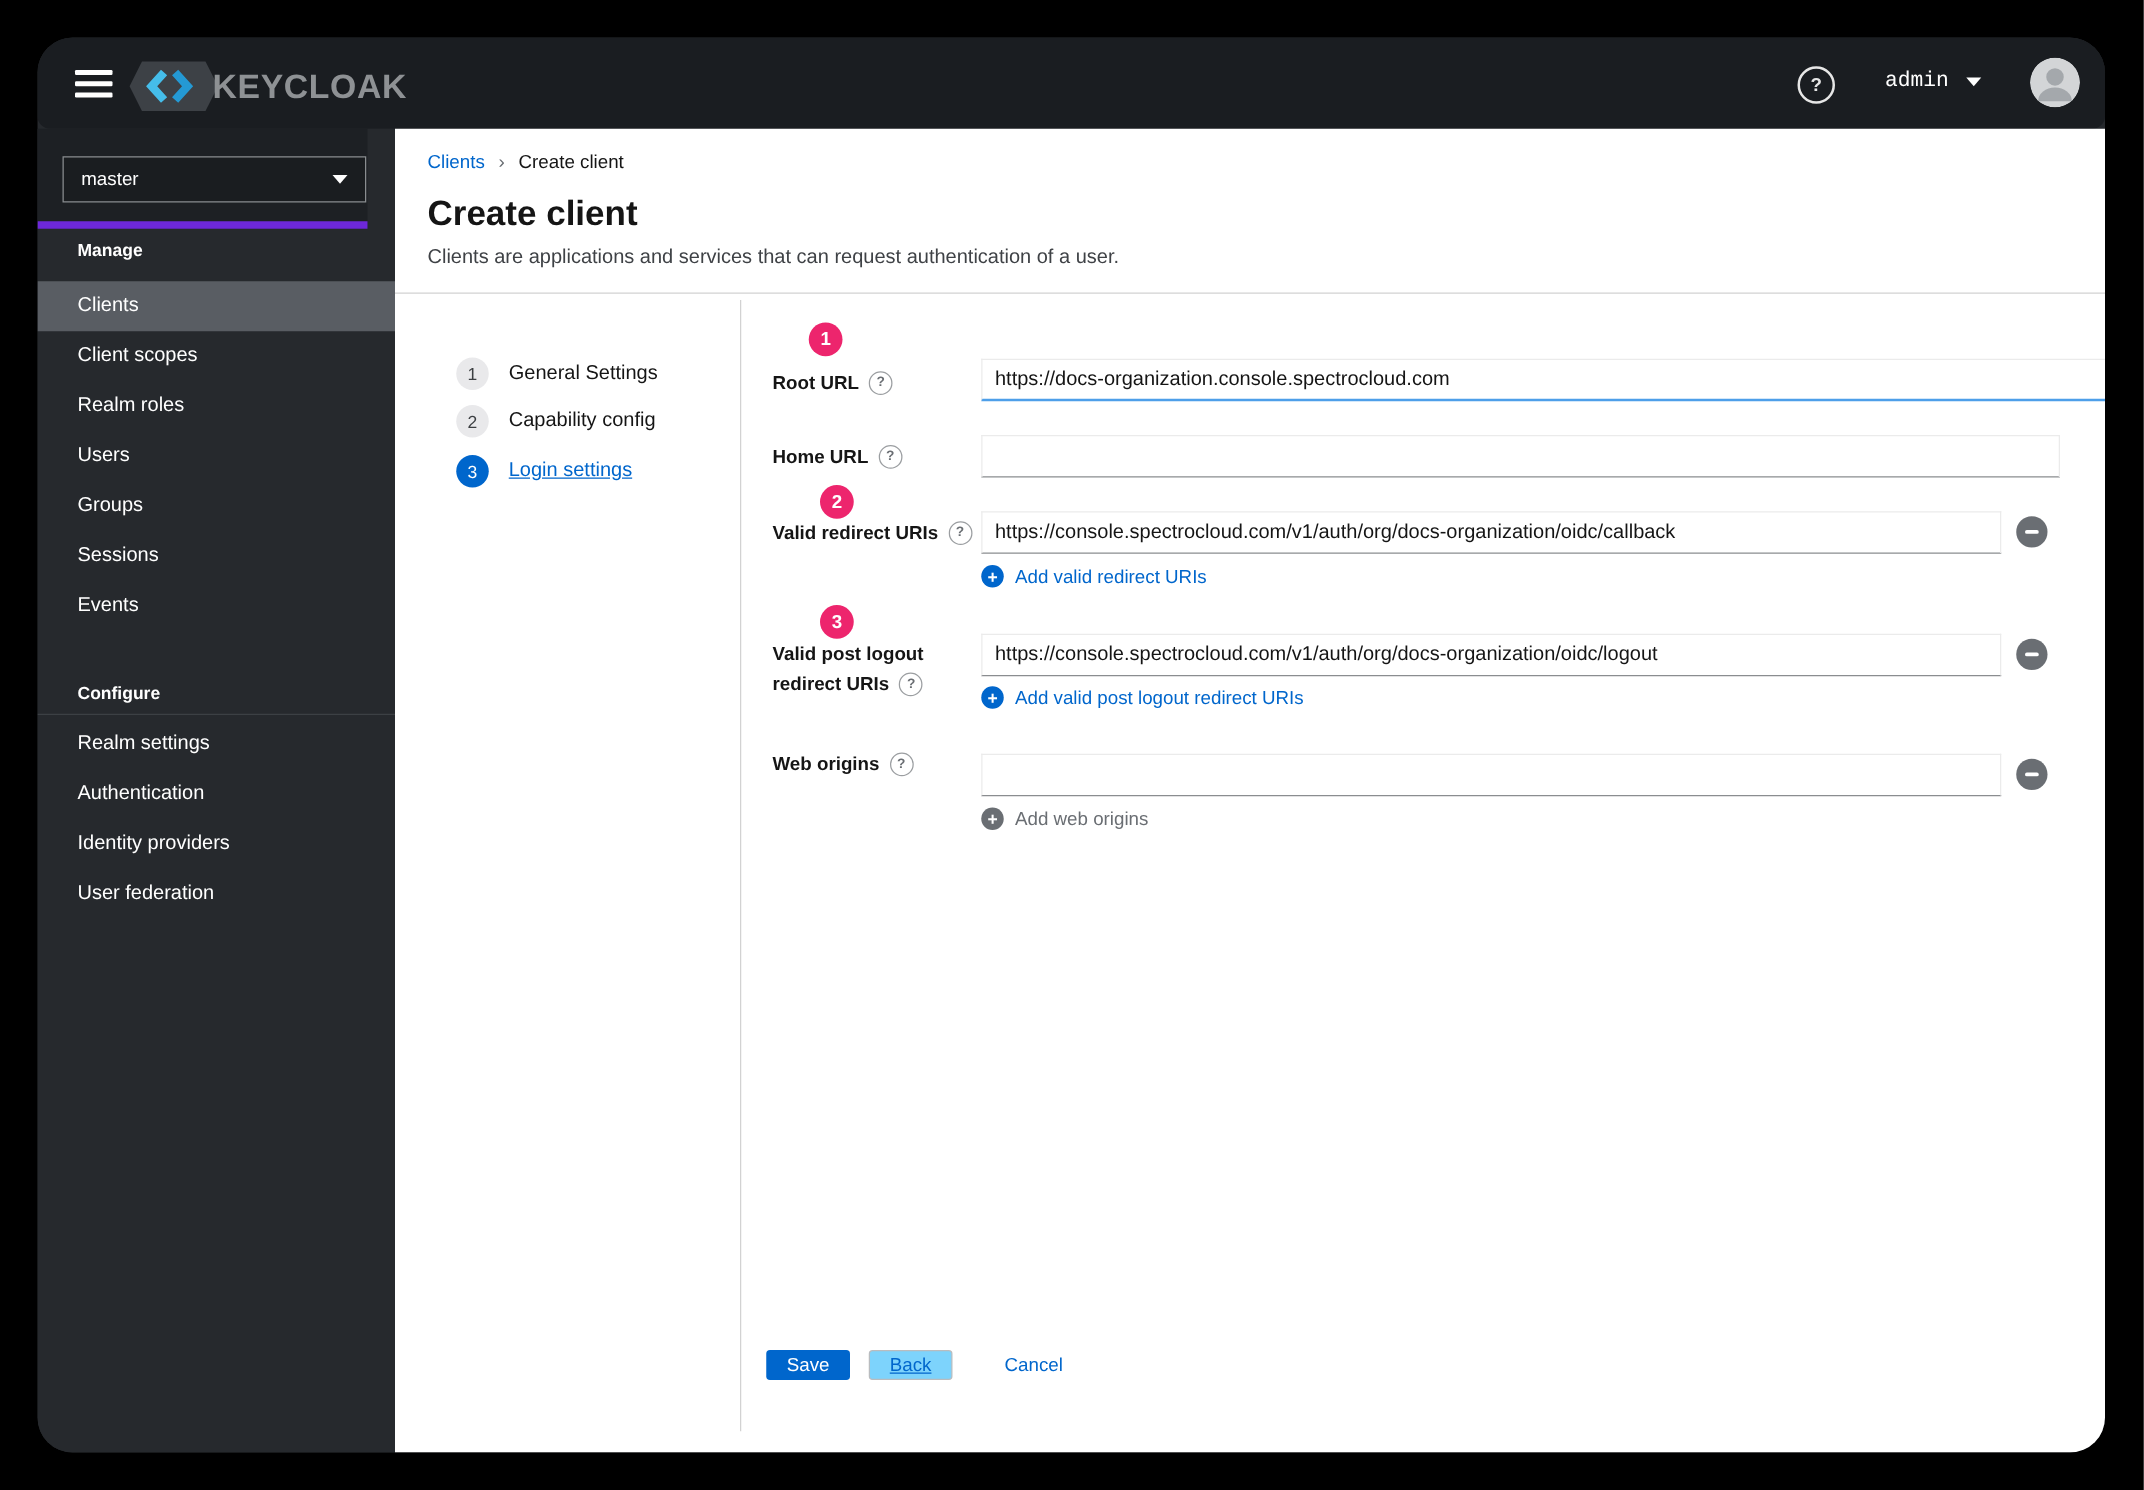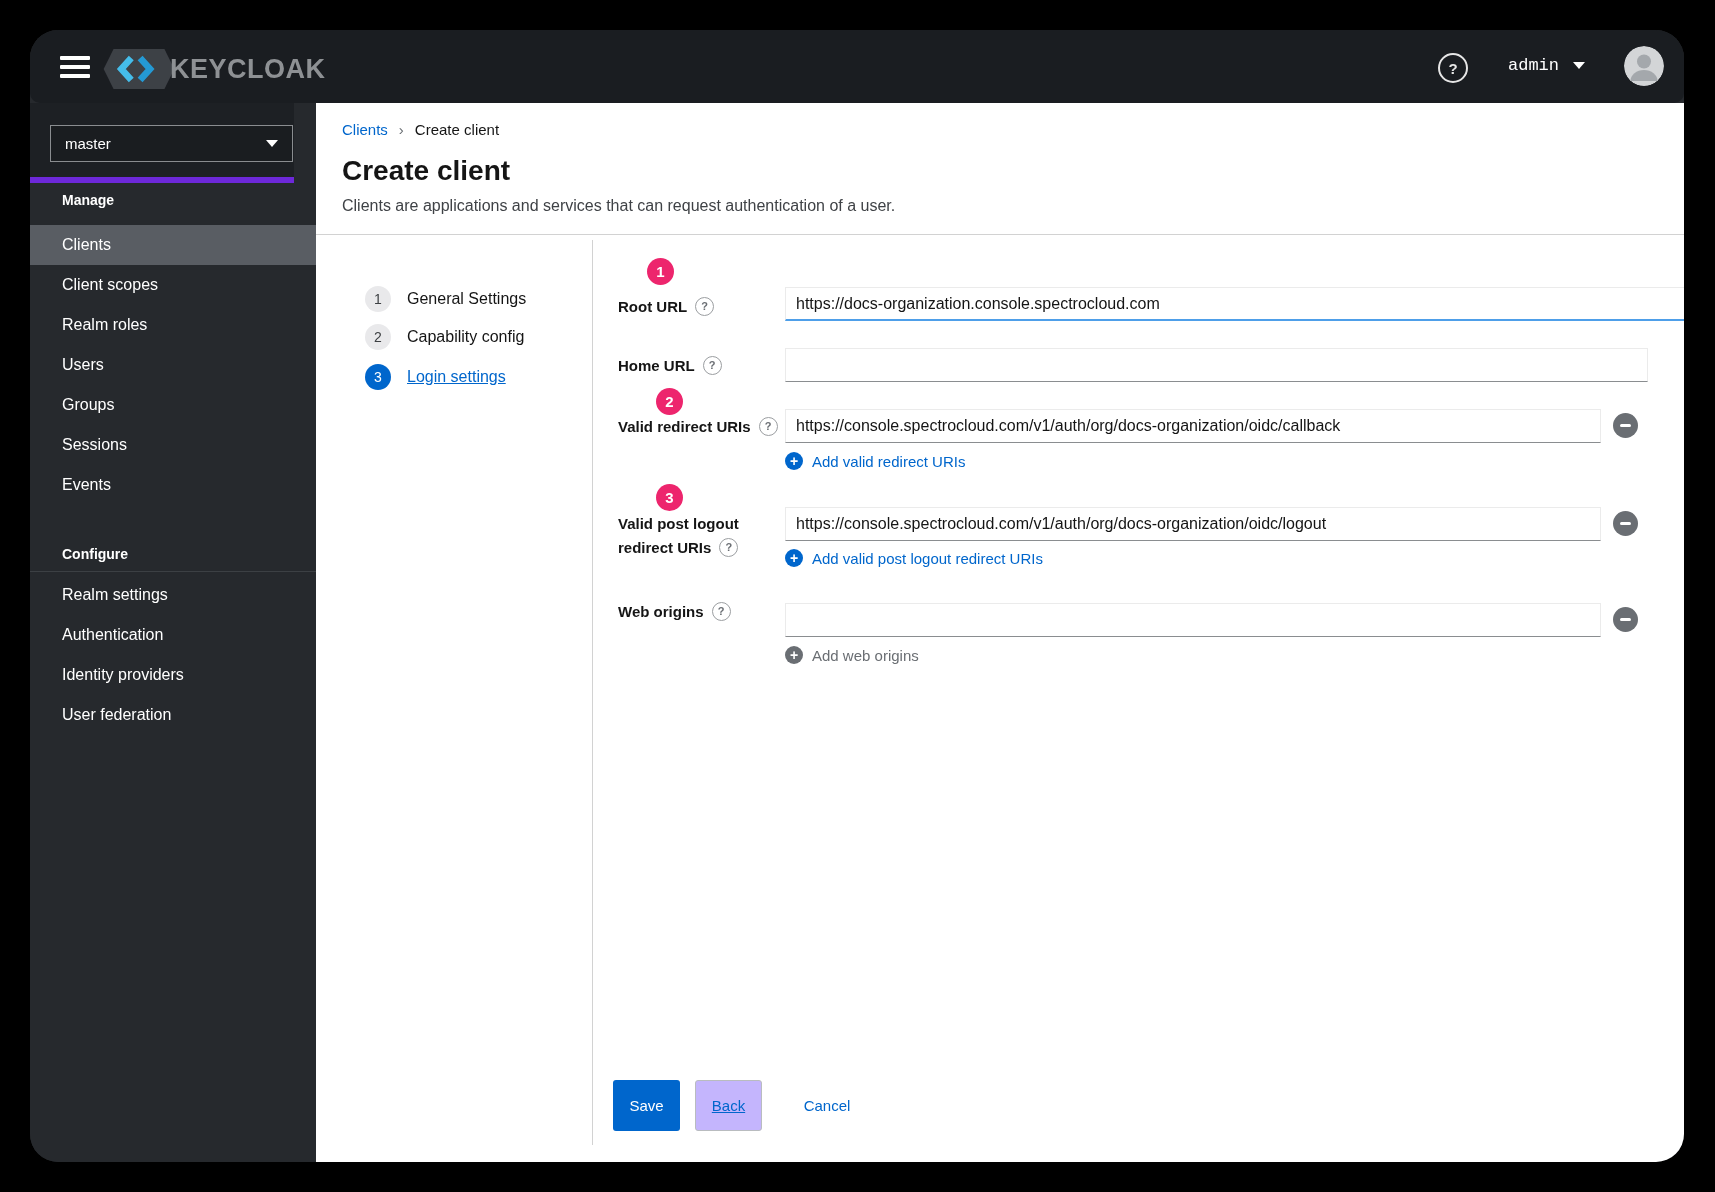--- a/index.html
+++ b/index.html
@@ -84,24 +84,24 @@
   }
   .minus-btn i{display:block;width:11px;height:3px;background:#fff;border-radius:2px;}
   .addlink{position:absolute;display:flex;align-items:center;gap:9px;font-size:15px;color:#0066cc;cursor:pointer;}
   .plus-circle{
     width:18px;height:18px;border-radius:50%;background:#0066cc;color:#fff;font-size:14px;
     font-weight:bold;display:flex;align-items:center;justify-content:center;line-height:1;flex:0 0 18px;
   }
   .addlink.gray{color:#6a6e73;}
   .addlink.gray .plus-circle{background:#6a6e73;}
   
-  .btn{position:absolute;top:977px;height:51px;font-size:15px;border-radius:3px;cursor:pointer;
+  .btn{position:absolute;top:977px;height:24px;font-size:15px;border-radius:3px;cursor:pointer;
     font-family:"Liberation Sans", sans-serif;display:flex;align-items:center;justify-content:center;}
   .btn-save{left:297px;width:67px;background:#0066cc;color:#fff;border:none;}
-  .btn-back{left:379px;width:67px;background:#c4b5fd;color:#0066cc;border:1px solid #b9bcbf;box-sizing:border-box;text-decoration:underline;}
+  .btn-back{left:379px;width:67px;background:#7dd3fc;color:#0066cc;border:1px solid #b9bcbf;box-sizing:border-box;text-decoration:underline;}
   .btn-cancel{left:481px;width:60px;background:none;color:#0066cc;border:none;}
 </style>
 </head>
 <body>
 
 <div class="window">
 
   <div class="header">
     <div class="hamburger">
         <span></span>

